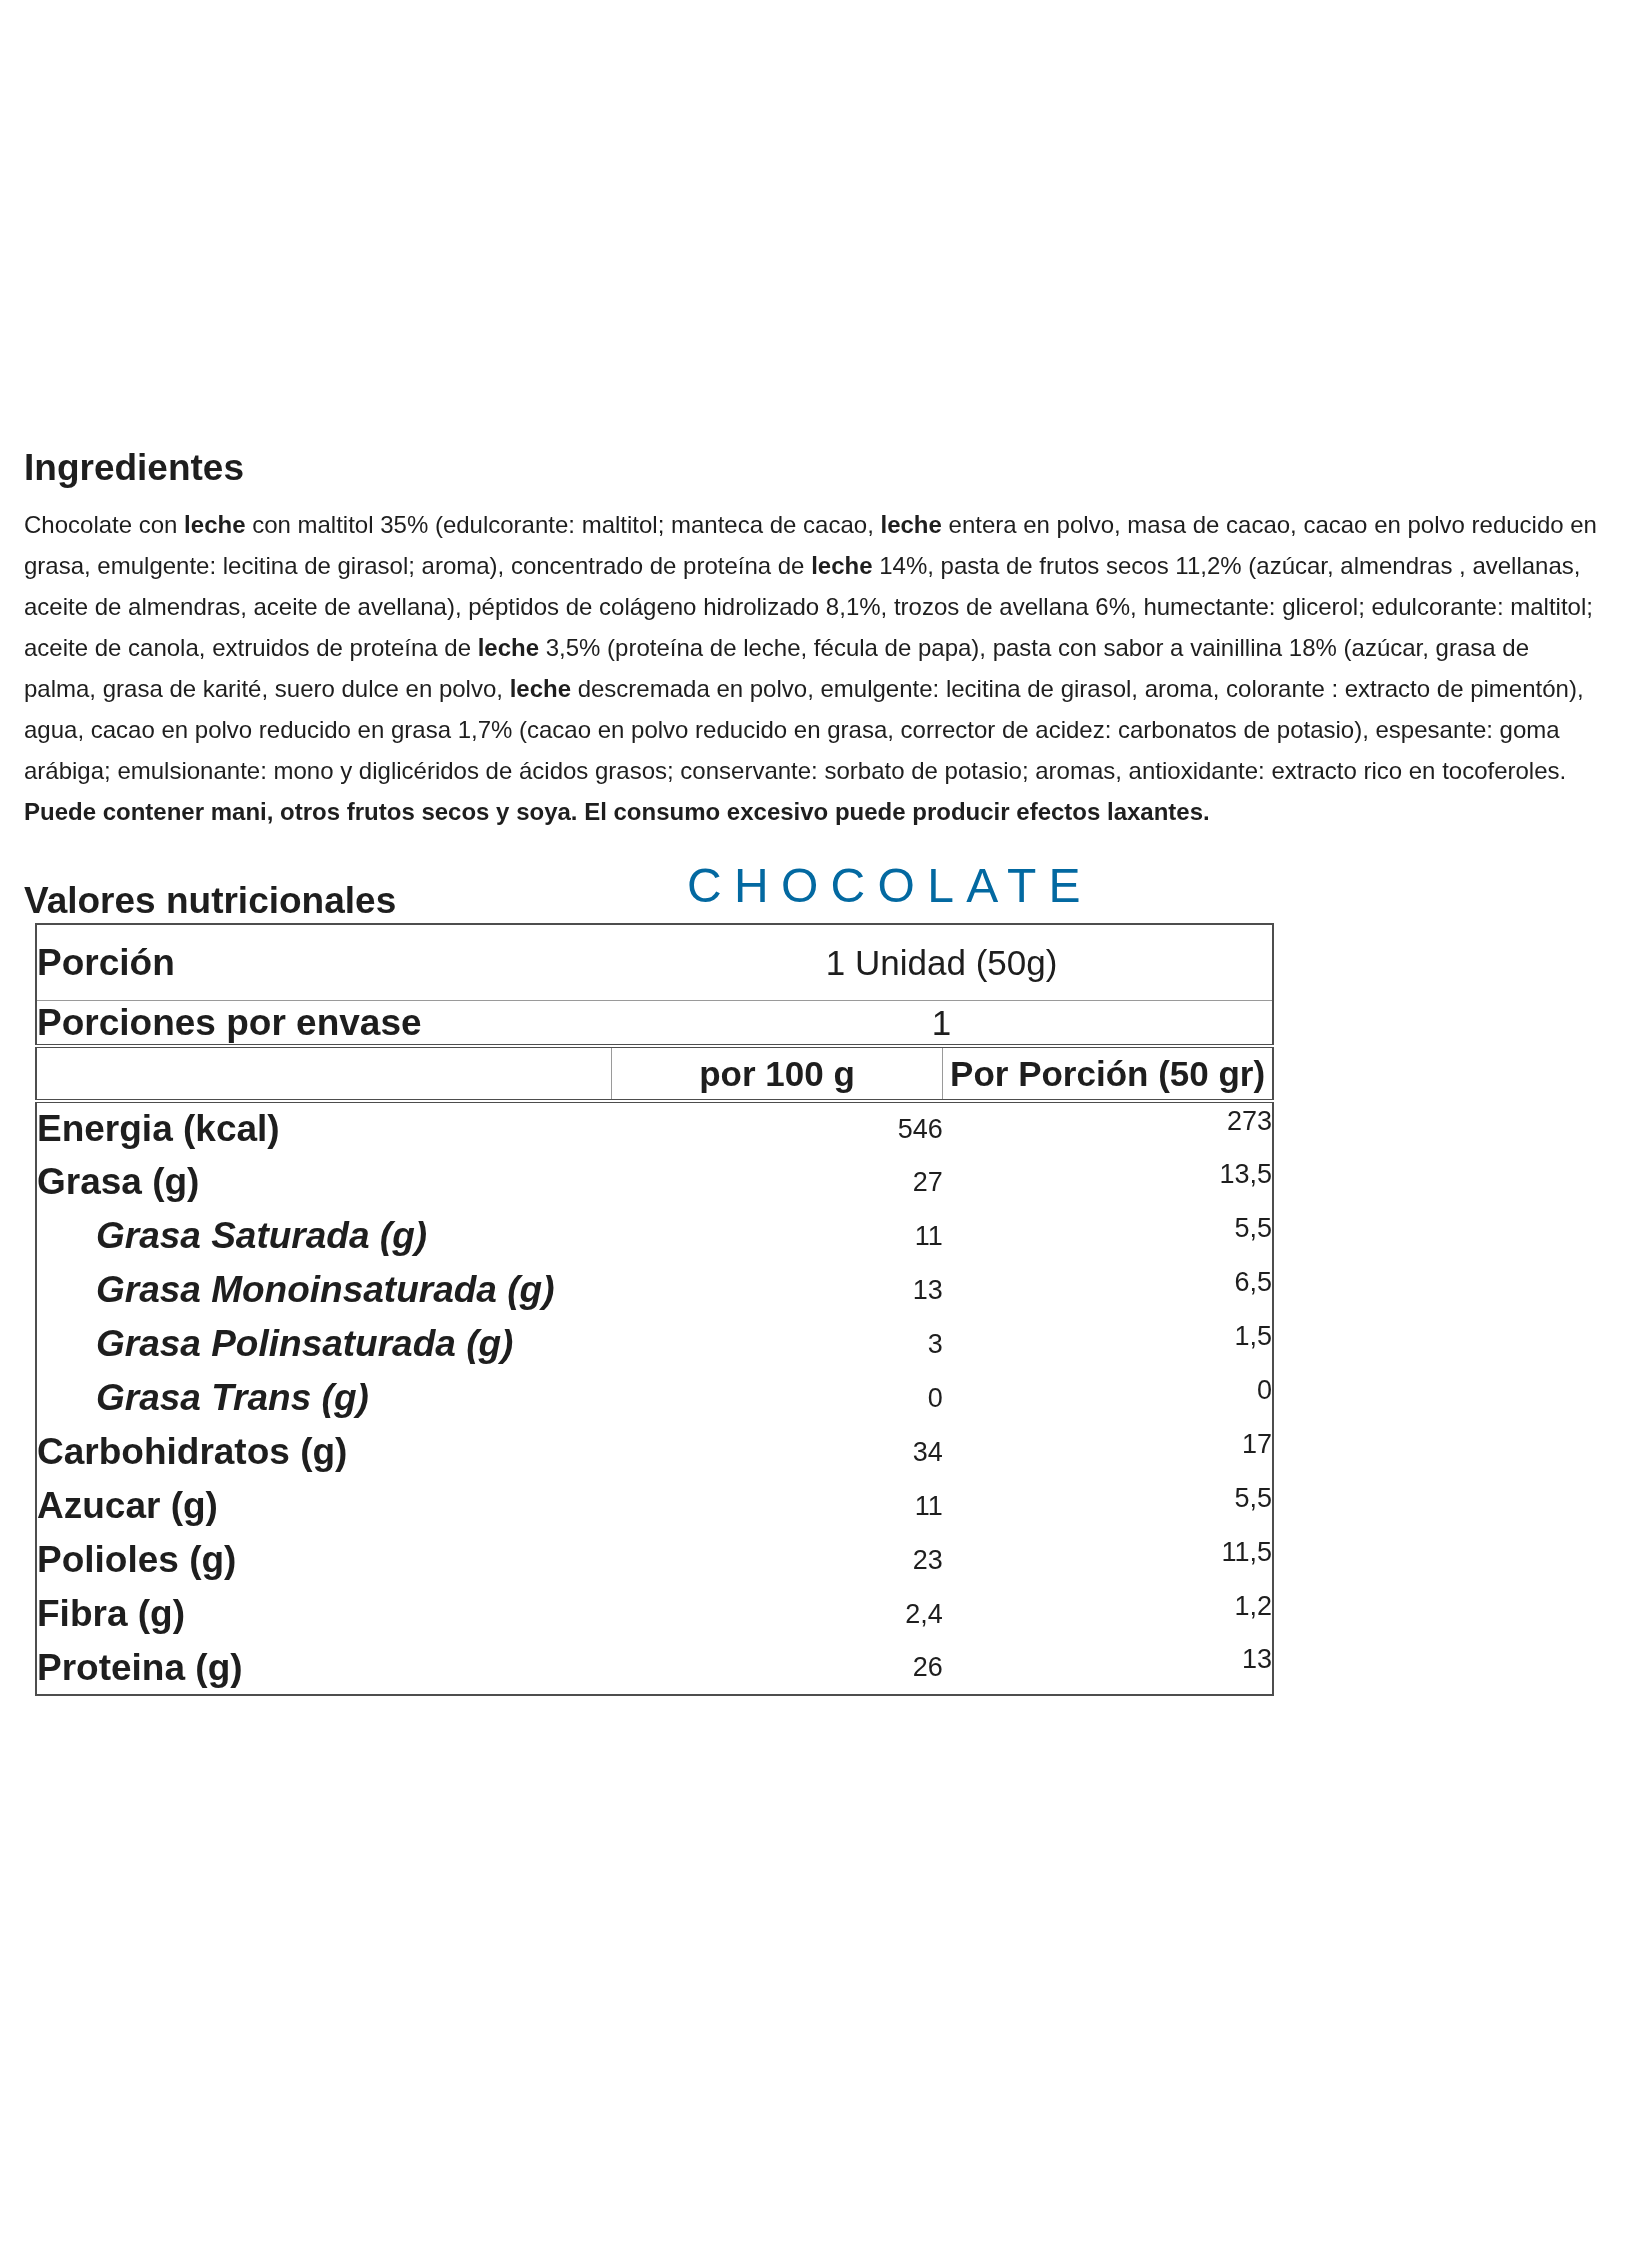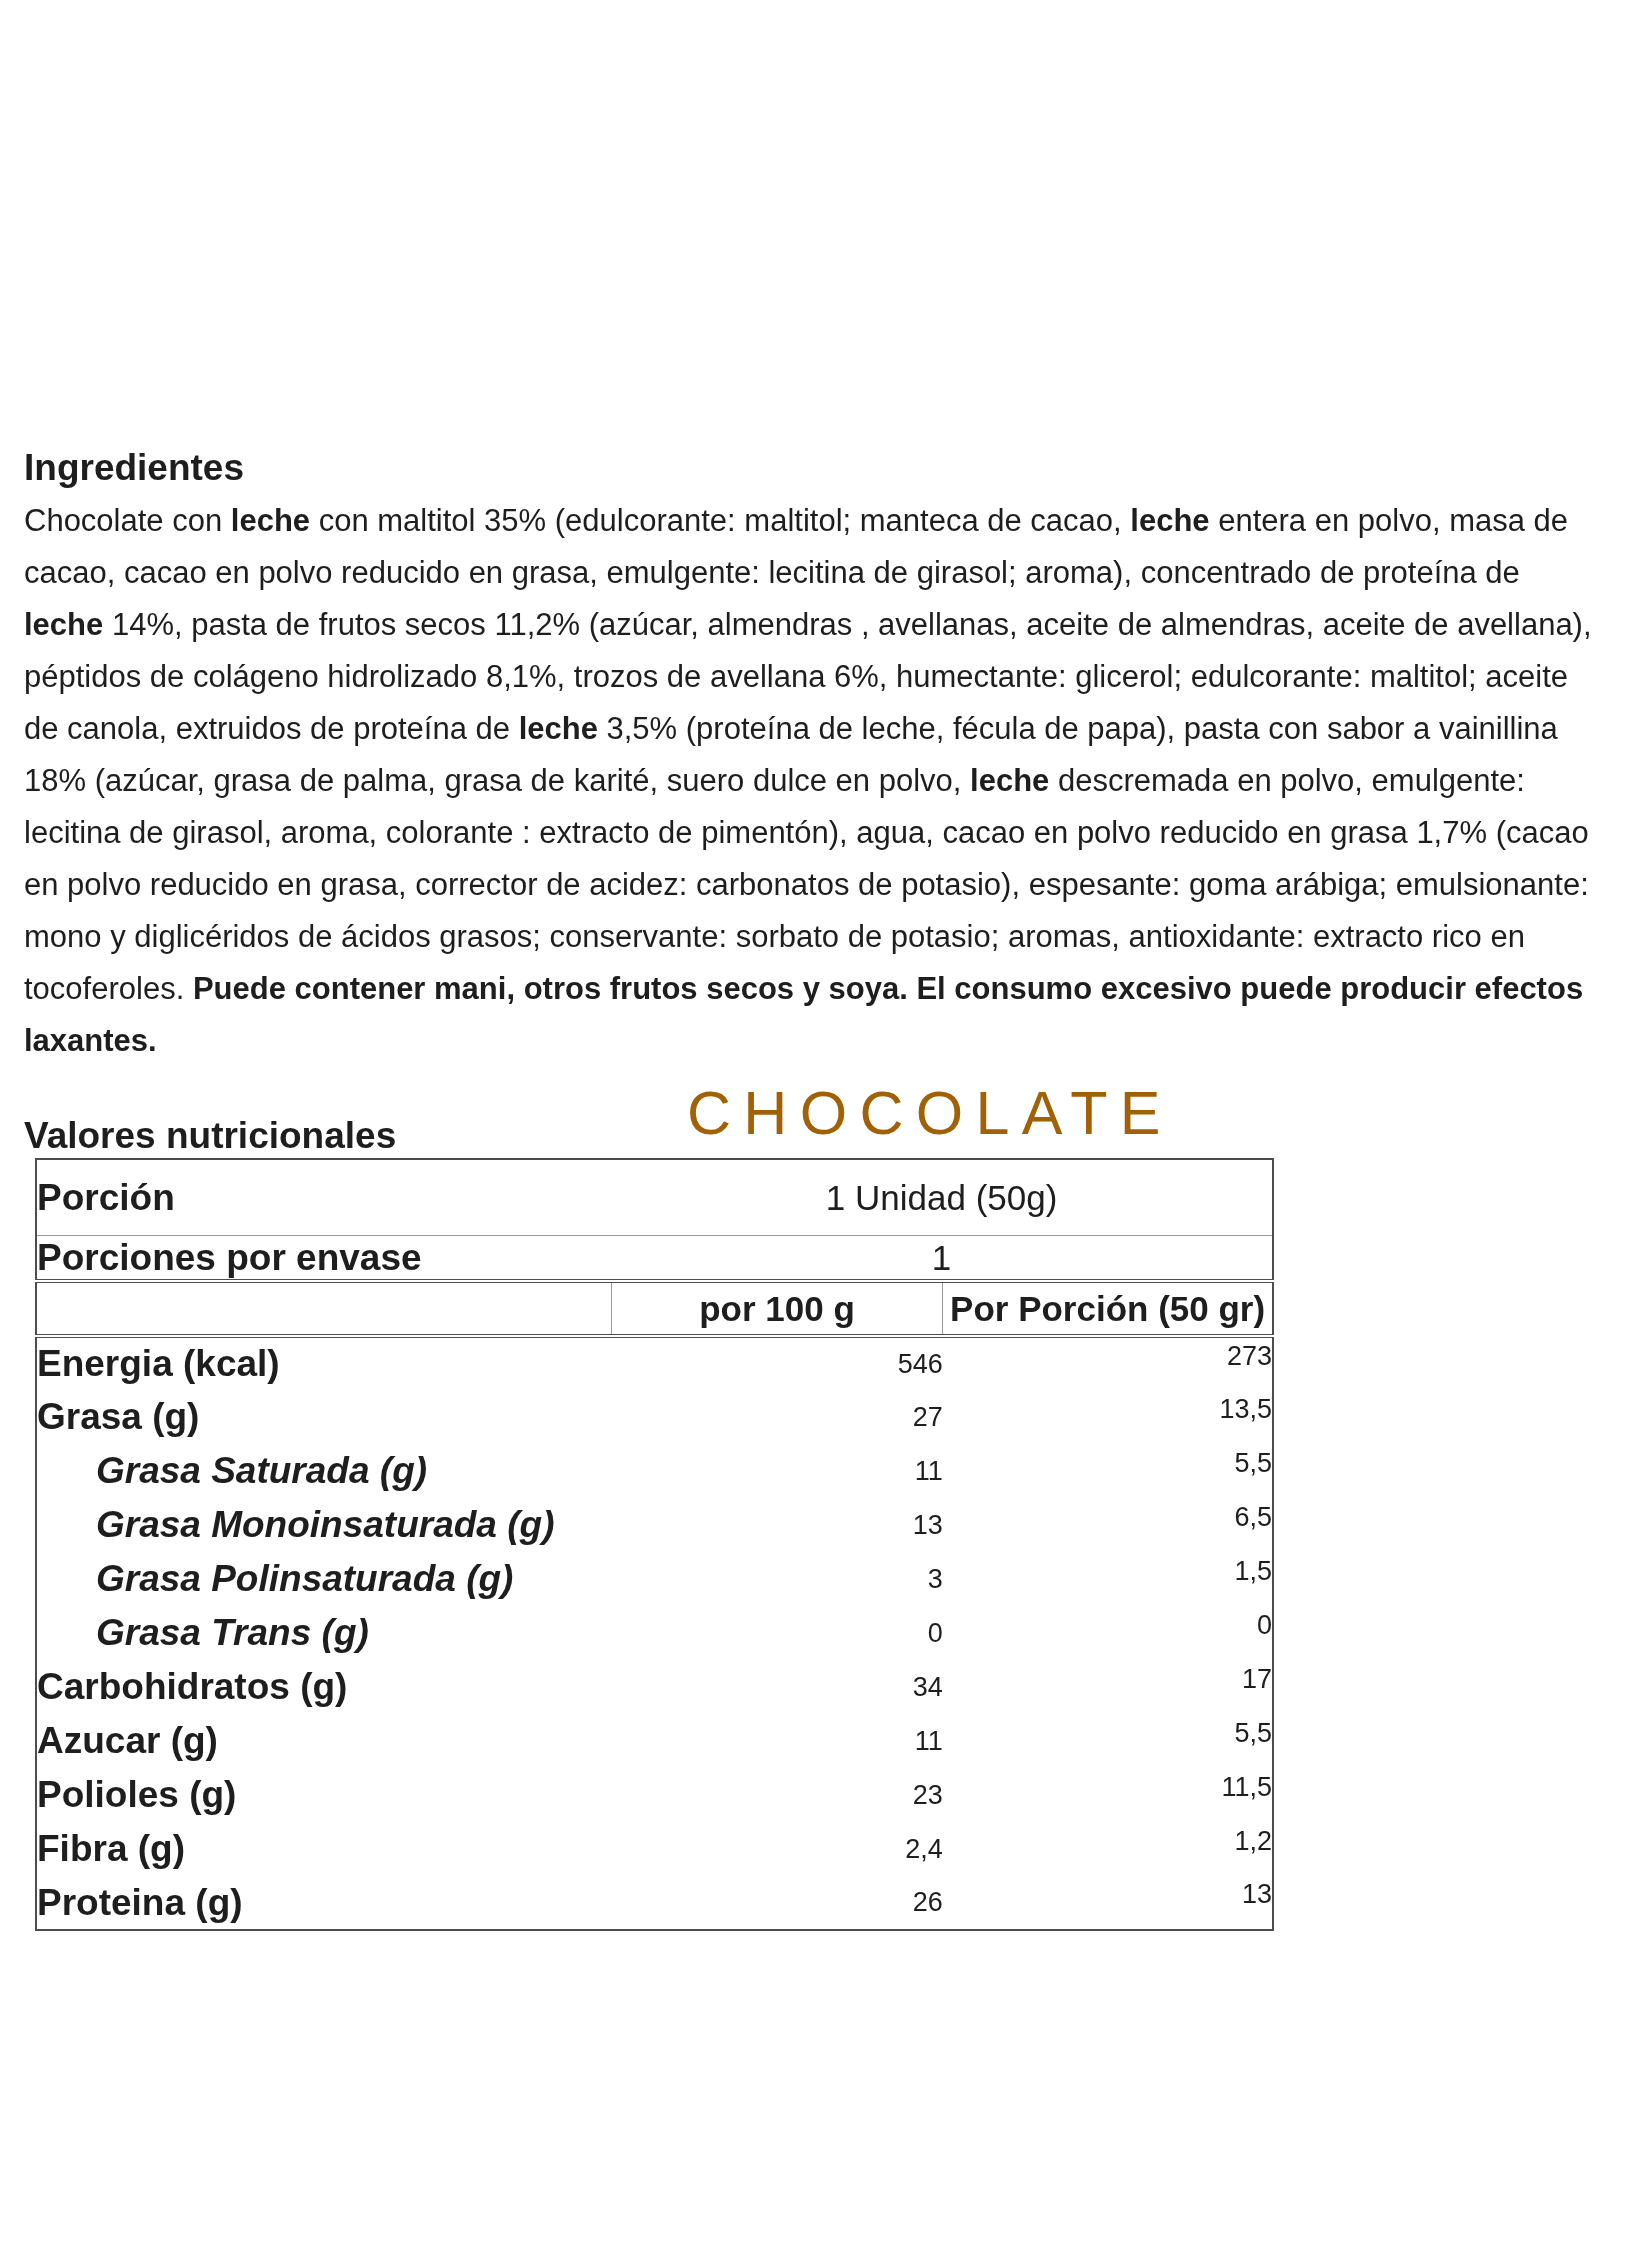--- a/index.html
+++ b/index.html
@@ -11,36 +11,36 @@
     font-family: "Liberation Sans", "DejaVu Sans", sans-serif;
     overflow: hidden;
   }
   .page { position: relative; width: 1650px; height: 2247px; }
 
   .ingredients-heading {
     margin: 443px 0 0 24px;
     font-size: 37px; font-weight: bold; line-height: 49px;
   }
   .ingredients-text {
-    margin: 3px 0 0 24px;
+    margin: 12px 0 0 24px;
     width: 1580px;
-    font-size: 31px; line-height: 52px;
+    font-size: 24px; line-height: 41px;
     letter-spacing: 0;
   }
   .ingredients-text .b { font-weight: bold; }
 
   .title-row { position: relative; height: 72px; margin: 19.3px 0 0 24px; }
   .valores {
     position: absolute; left: 0; bottom: 1.8px;
     font-size: 37px; font-weight: bold; white-space: nowrap;
   }
   .choco {
     position: absolute; left: 663px; bottom: 10.5px;
-    font-size: 61px; font-weight: normal; letter-spacing: 12.3px;
-    color: #a16207; white-space: nowrap;
+    font-size: 48px; font-weight: normal; letter-spacing: 12.3px;
+    color: #0369a1; white-space: nowrap;
   }
 
   table.nut {
     margin-left: 35px;
     width: 1239px;
     border-collapse: collapse;
     border: 2.6px solid #4d4d4d;
     table-layout: fixed;
   }
   table.nut td { padding: 0; vertical-align: middle; }

